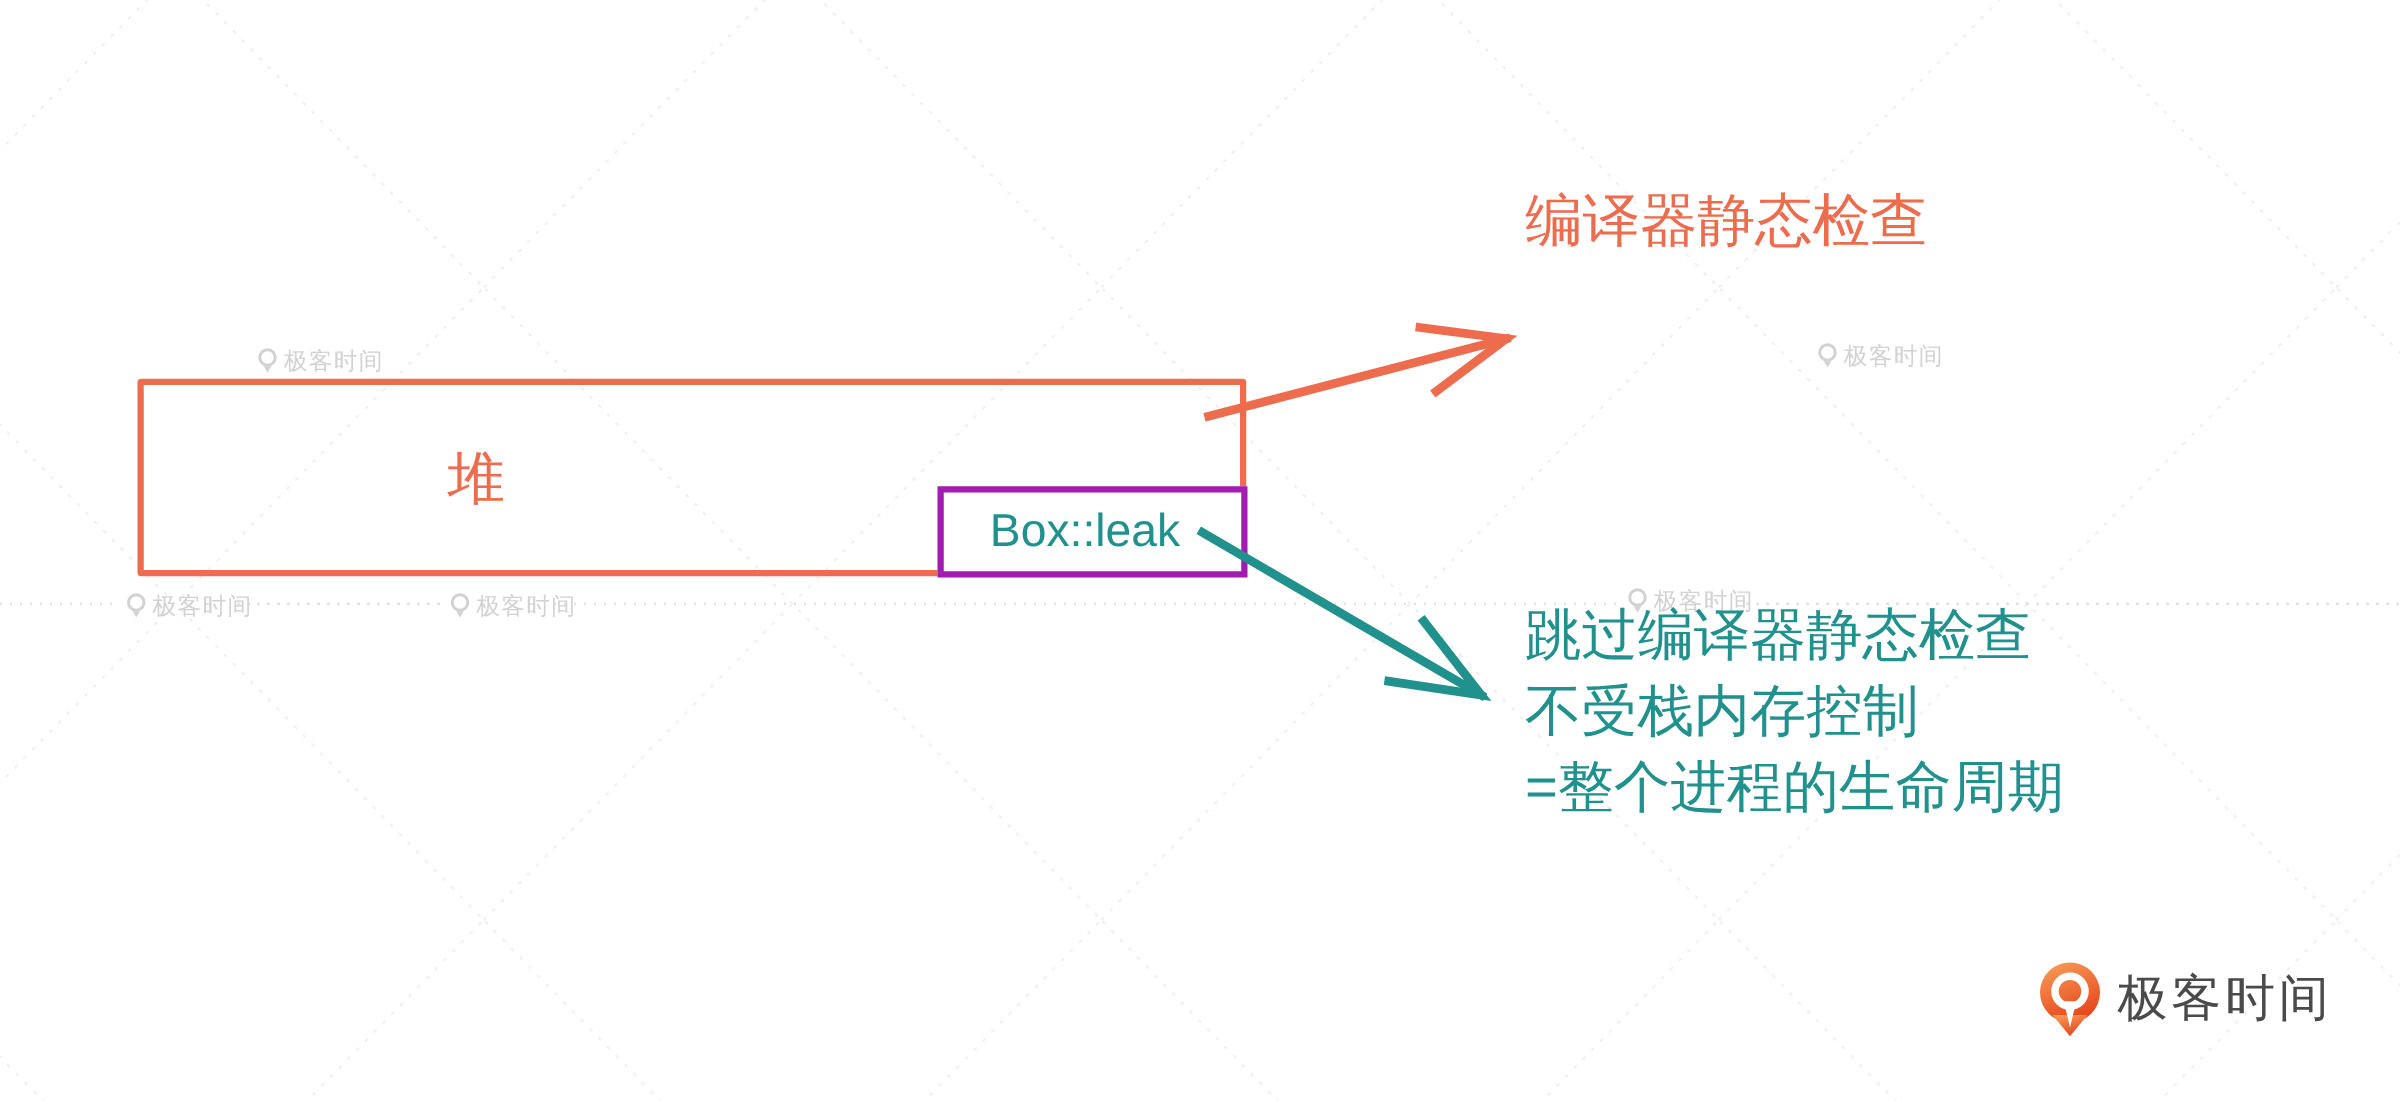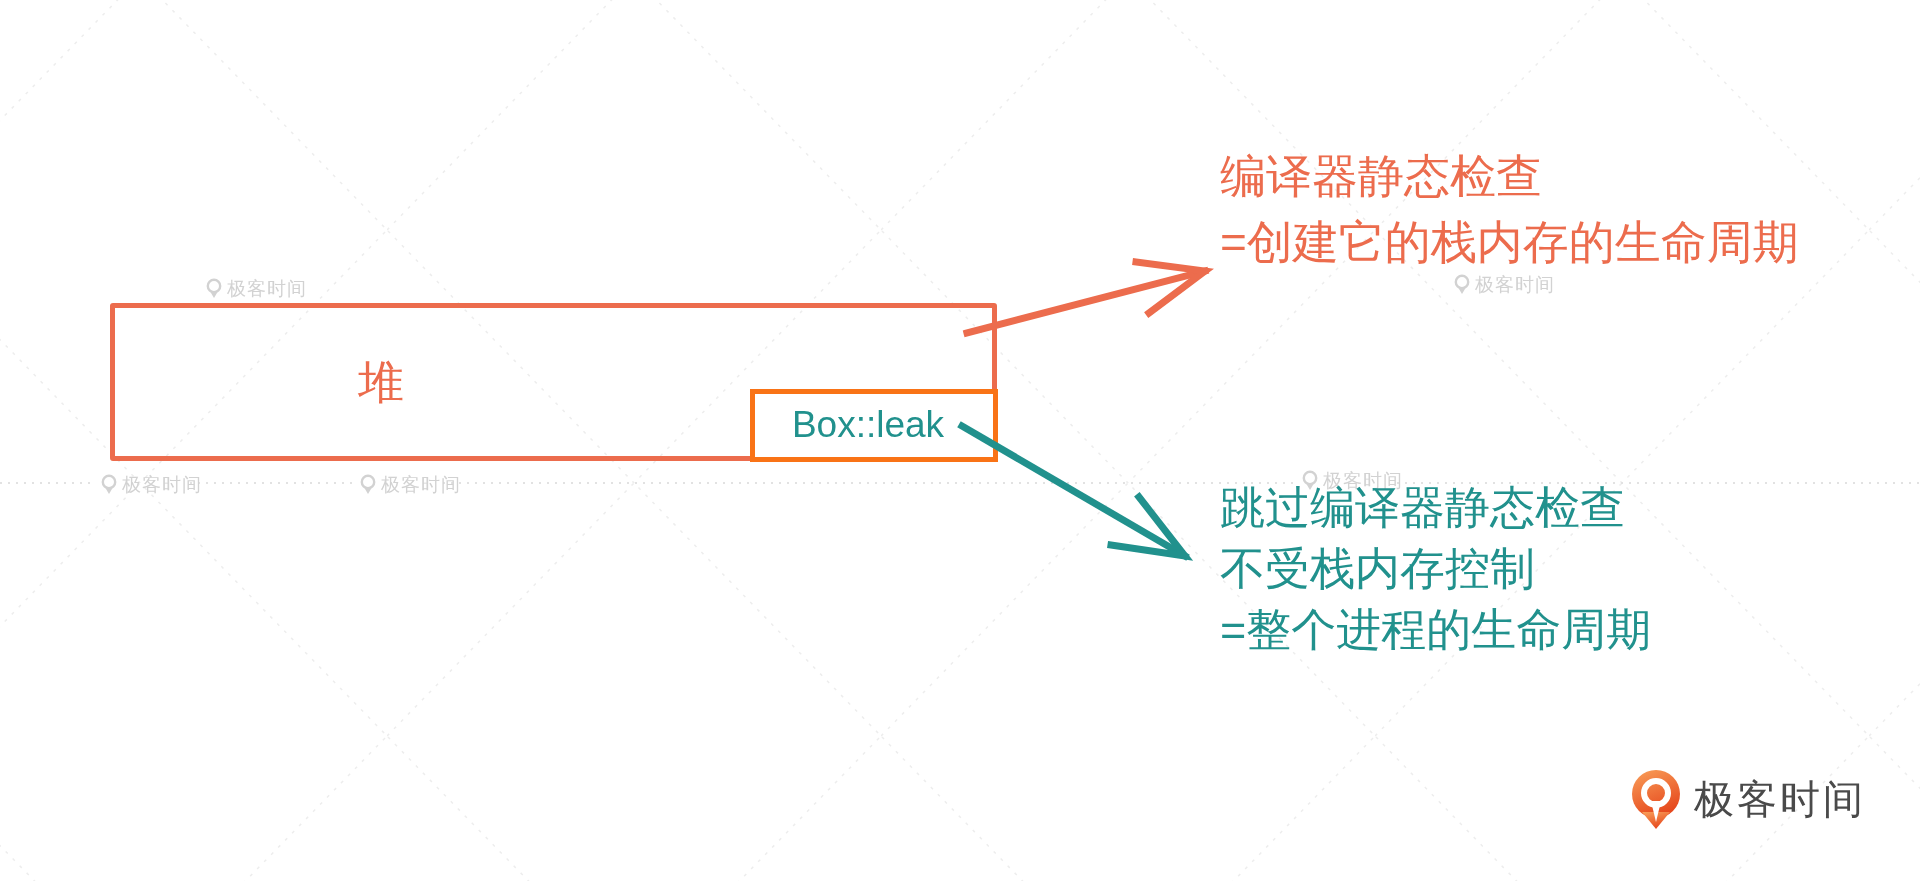--- a/index.html
+++ b/index.html
@@ -20,28 +20,28 @@
   .heap-box{
     position:absolute;left:110px;top:303px;width:887px;height:158px;z-index:3;
     border:5px solid #EC6C4D;border-radius:3px;box-sizing:border-box;background:transparent;
   }
   .heap-label{
     position:absolute;left:358px;top:352px;z-index:3;
     color:#EC6C4D;font-size:46px;font-weight:500;
   }
   .leak-box{
     position:absolute;left:750px;top:389px;width:248px;height:73px;z-index:5;
-    border:5px solid #f97316;box-sizing:border-box;background:#ffffff;
+    border:5px solid #a21caf;box-sizing:border-box;background:#ffffff;
     display:flex;align-items:center;justify-content:center;
   }
   .leak-label{color:#21918D;font-size:37px;padding-right:12px;padding-bottom:2px;}
   .arrows{position:absolute;left:0;top:0;z-index:6;pointer-events:none;}
   .note{position:absolute;left:1220px;z-index:7;font-weight:500;white-space:nowrap;}
   .note div{height:66px;line-height:60px;}
-  .note-orange{top:146px;color:#EC6C4D;font-size:46px;}
+  .note-orange{top:146px;color:#EC6C4D;font-size:46px;text-align:right;}
   .note-teal{top:480px;color:#21918D;font-size:45px;}
   .note-teal div{height:61px;line-height:56px;}
   .logo{
     position:absolute;left:1630px;top:768px;z-index:8;
     display:flex;align-items:center;gap:12px;
   }
   .logo-text{color:#4a4a4a;font-size:40px;font-weight:500;letter-spacing:3px;line-height:60px;}
 </style>
 </head>
 <body>
@@ -111,21 +111,20 @@
       <path d="M1136,262 L1205,271 L1149,313"></path>
     </g>
     <g stroke="#21918D" stroke-width="7" stroke-linecap="square" fill="none">
       <path d="M962,426 L1185,556"></path>
       <path d="M1139,497 L1185,556 L1111,545"></path>
     </g>
   </svg>
 
   <div class="note note-orange">
     <div>编译器静态检查</div>
-    <div>=创建它的栈内存的生命周期</div>
   </div>
 
   <div class="note note-teal">
     <div>跳过编译器静态检查</div>
     <div>不受栈内存控制</div>
     <div>=整个进程的生命周期</div>
   </div>
 
   <div class="logo">
     <svg width="52" height="62" viewBox="0 0 52 62">

